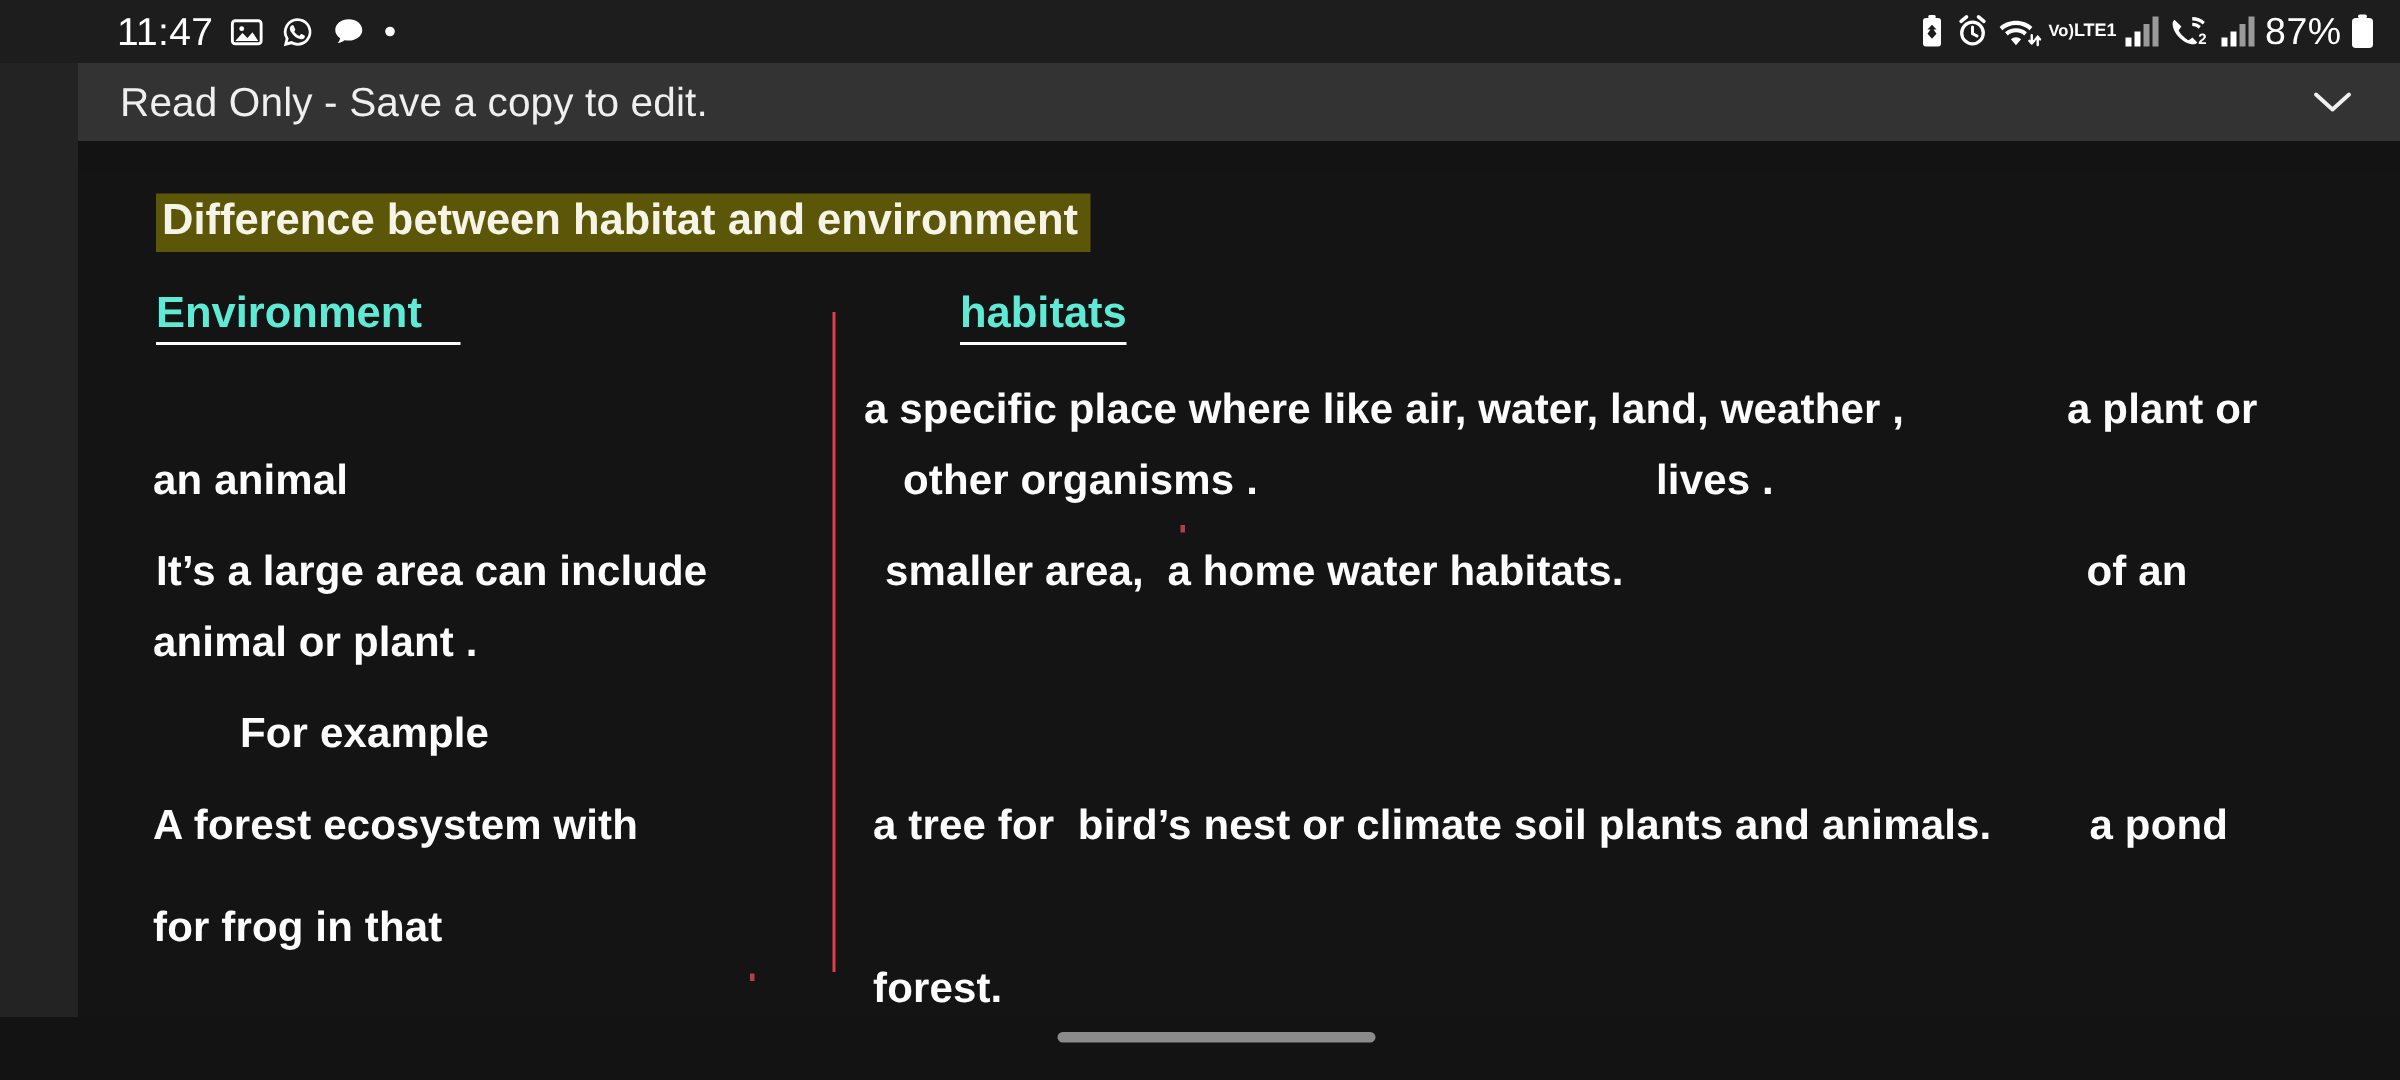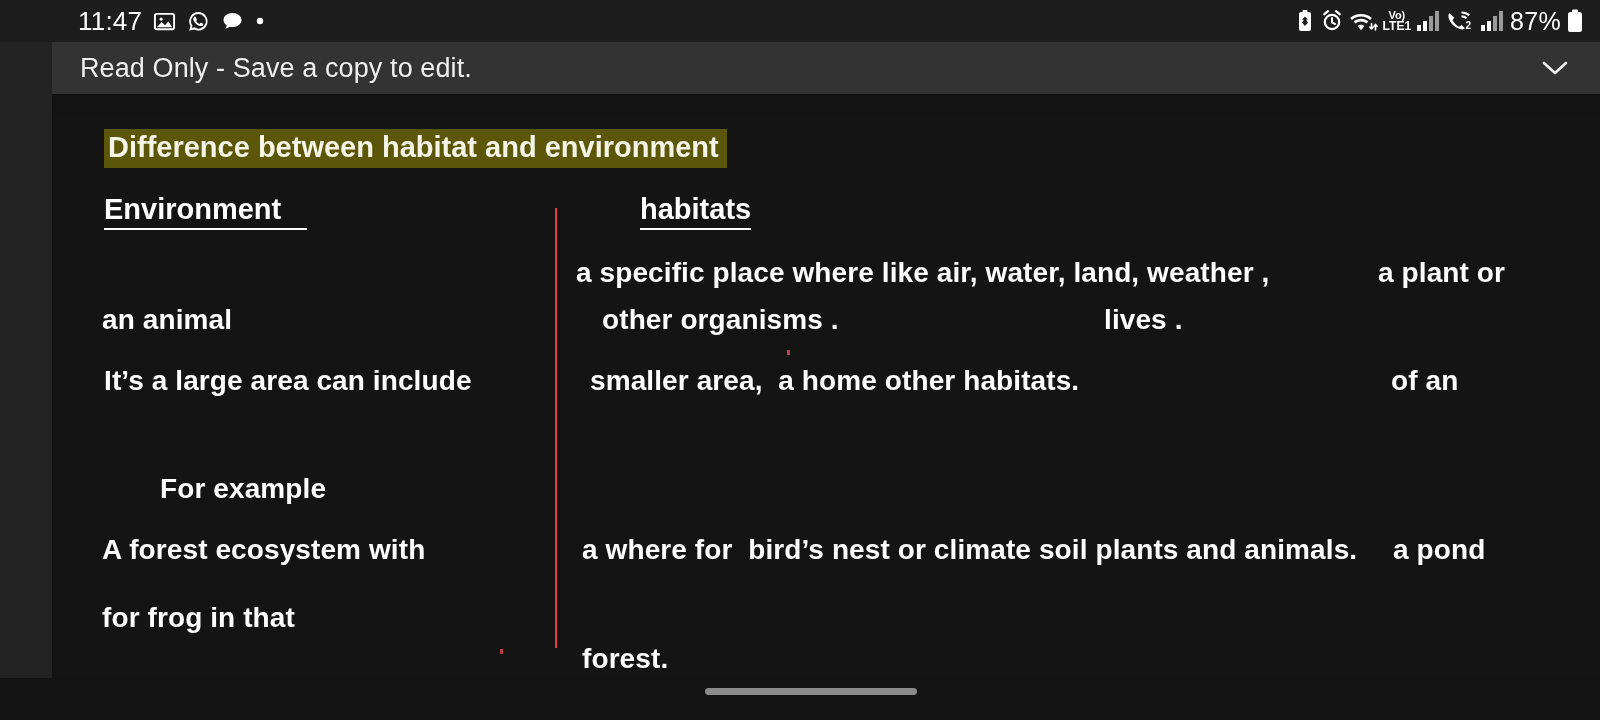--- a/index.html
+++ b/index.html
@@ -87,21 +87,21 @@
     color: #f6f4e6;
     font-weight: bold;
     font-size: 29px;
     padding: 4px 8px 6px 4px;
     white-space: pre;
     line-height: 1.0;
   }
 
   .hdr {
     position: absolute;
-    color: #ffffff;
+    color: #5eead4;
     font-weight: bold;
     font-size: 29px;
     white-space: pre;
     border-bottom: 2px solid #fdfdfd;
     padding-bottom: 2px;
   }
   #hdr-environment { left: 52px; top: 79px; padding-right: 26px; }
   #hdr-habitat     { left: 588px; top: 79px; }
 
   .redspeck {
@@ -179,21 +179,21 @@
       <span class="sicon">
         <svg width="30" height="24" viewBox="0 0 30 24">
           <path d="M13 7.6c3.5 0 6.7 1.3 9.1 3.5l1.8-2.1C21.1 6.4 17.2 4.9 13 4.9S4.9 6.4 2.1 9l1.8 2.1C6.3 8.9 9.5 7.6 13 7.6z" fill="#fff"></path>
           <path d="M13 12.5c2.1 0 4 .8 5.5 2.1l1.8-2.1c-2-1.7-4.5-2.7-7.3-2.7s-5.3 1-7.3 2.7l1.8 2.1c1.5-1.3 3.4-2.1 5.5-2.1z" fill="#fff"></path>
           <path d="M13 21.2l3.4-4.1c-.9-.8-2.1-1.3-3.4-1.3s-2.5.5-3.4 1.3L13 21.2z" fill="#fff"></path>
           <path d="M23.5 14.5v5.5M23.5 20l-1.6-1.8M23.5 20l1.6-1.8" stroke="#fff" stroke-width="1.6" fill="none" stroke-linecap="round"></path>
           <path d="M27.5 21v-5.5M27.5 15.5l-1.6 1.8M27.5 15.5l1.6 1.8" stroke="#fff" stroke-width="1.6" fill="none" stroke-linecap="round"></path>
         </svg>
       </span>
 
-      <span class="sicon" style="flex-direction:column;line-height:.95;">
+      <span class="sicon" style="flex-direction:row;line-height:.95;">
         <span style="font-size:11px;color:#fff;font-weight:bold;">Vo)</span>
         <span style="font-size:12px;color:#fff;font-weight:bold;">LTE1</span>
       </span>
 
       <span class="sicon">
         <svg width="24" height="22" viewBox="0 0 24 22">
           <rect x="1" y="15" width="4" height="6" fill="#fff"></rect>
           <rect x="7" y="11" width="4" height="10" fill="#fff"></rect>
           <rect x="13" y="6" width="4" height="15" fill="#9a9a9a"></rect>
           <rect x="19" y="1" width="4" height="20" fill="#9a9a9a"></rect>
@@ -251,28 +251,29 @@
       <div class="hdr" id="hdr-environment">Environment</div>
       <div class="hdr" id="hdr-habitat">habitats</div>
 
       <div class="line" style="left:50px;  top:190px;">an animal</div>
       <div class="line" style="left:550px; top:190px;">other organisms .</div>
       <div class="line" style="left:524px; top:143px;">a specific place where like air, water, land, weather ,</div>
       <div class="line" style="left:1052px;top:190px;">lives .</div>
       <div class="line" style="left:1326px;top:143px;">a plant or</div>
 
       <div class="line" style="left:52px;  top:251px;">It’s a large area can include</div>
-      <div class="line" style="left:538px; top:251px;">smaller area,  a home other habitats.</div>
+      <div class="line" style="left:50px;  top:298px;">animal or plant .</div>
+      <div class="line" style="left:538px; top:251px;">smaller area,  a home water habitats.</div>
       <div class="line" style="left:1339px;top:251px;">of an</div>
 
       <div class="line" style="left:108px; top:359px;">For example</div>
 
       <div class="line" style="left:50px;  top:420px;">A forest ecosystem with</div>
       <div class="line" style="left:50px;  top:467px;margin-top:21px;">for frog in that</div>
-      <div class="line" style="left:530px; top:420px;">a where for  bird’s nest or climate soil plants and animals.</div>
+      <div class="line" style="left:530px; top:420px;">a tree for  bird’s nest or climate soil plants and animals.</div>
       <div class="line" style="left:1341px;top:420px;">a pond</div>
       <div class="line" style="left:530px; top:529px;">forest.</div>
 
       <div class="redspeck" style="left:735px; top:236px;"></div>
       <div class="redspeck" style="left:448px; top:535px;"></div>
     </div>
   </div>
 
   <div id="home-indicator"></div>
 

